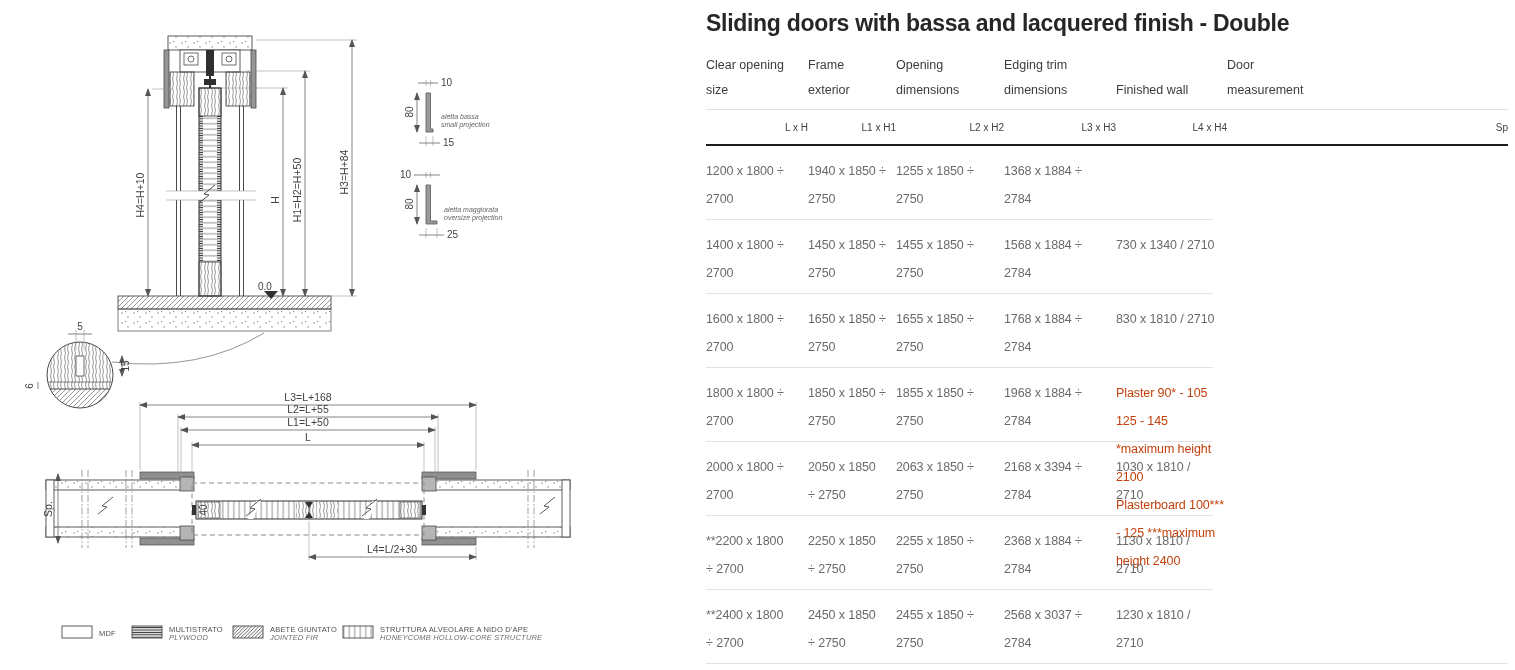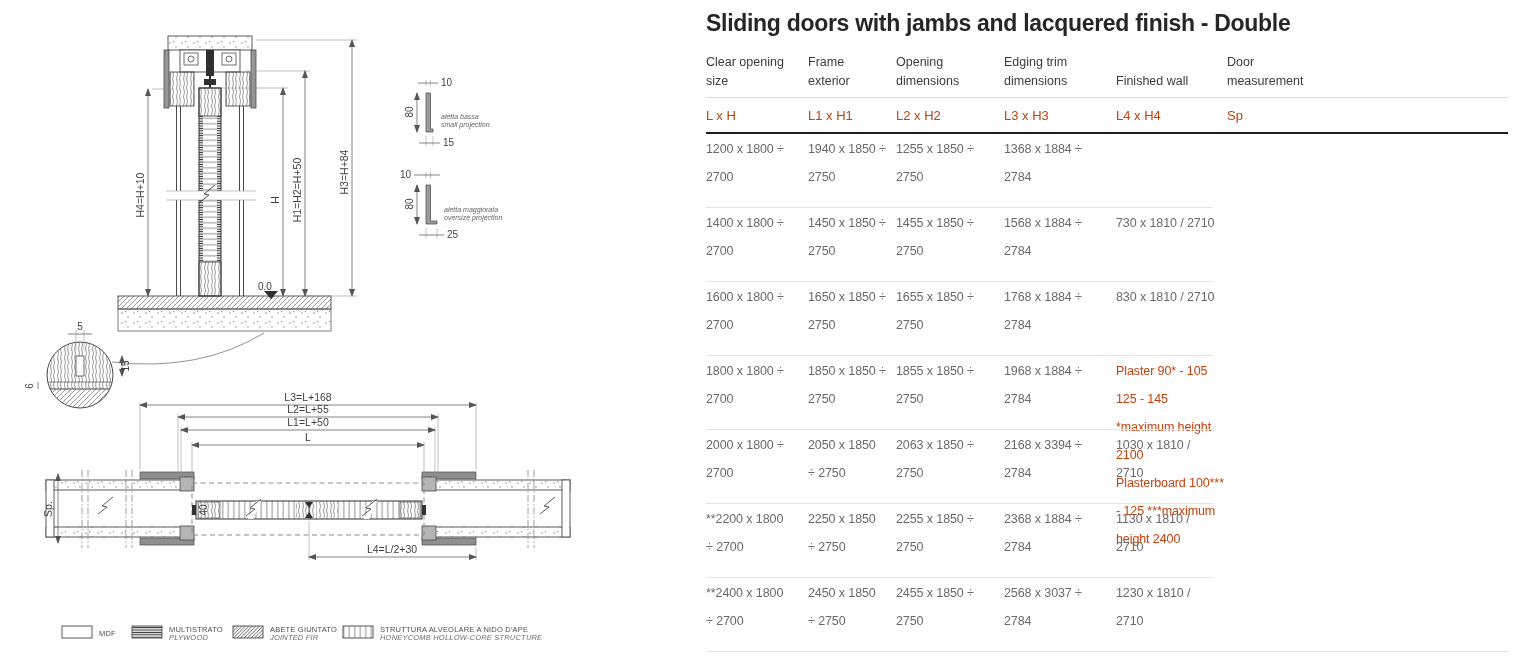--- a/index.html
+++ b/index.html
@@ -13,28 +13,28 @@
   .dtl { font-size:10.5px; fill:#3f3f3f; }
   .it7 { font-size:7px; font-style:italic; fill:#636363; }
   .lg  { font-size:7.5px; fill:#4f4f4f; letter-spacing:.2px; }
   .lgi { font-size:7.5px; font-style:italic; fill:#6e6e6e; letter-spacing:.2px; }
 
   
   .panel { position:absolute; left:706px; top:0; width:802px; }
   .title { font-size:23px; font-weight:700; color:#262626; margin:10px 0 0 0; letter-spacing:-.3px; }
   .grid6 { display:grid; grid-template-columns:102px 88px 108px 112px 111px 1fr; }
   .thead { margin-top:16px; align-items:end; }
-  .thead .hc { font-size:12.5px; color:#3c3c3c; line-height:19px; white-space:pre-line; }
+  .thead .hc { font-size:12.5px; color:#3c3c3c; line-height:25px; white-space:pre-line; }
   .hr-thin { border-top:1px solid #e0e0e0; margin-top:6px; }
   .subhead { height:34px; align-items:center; border-bottom:2.5px solid #1d1d1d; }
-  .subhead .sc { text-align:left; font-size:13px; color:#c2410c; }
+  .subhead .sc { text-align:right; font-size:10px; color:#404040; }
   .row { position:relative; height:74px; }
   .row::after { content:""; position:absolute; left:0; bottom:0; width:507px; border-bottom:1px solid #e3e3e3; }
   .row:last-child::after { width:100%; }
-  .cell { font-size:12.5px; color:#6a6a6a; line-height:28px; padding-top:1px; white-space:pre-line; letter-spacing:-.1px; }
+  .cell { font-size:12.5px; color:#6a6a6a; line-height:28px; padding-top:11px; white-space:pre-line; letter-spacing:-.1px; }
   .cell.fwall { color:#c2410c; }
 </style>
 </head>
 <body>
 
 <div class="canvas">
 
   <div class="drawing">
   <svg width="700" height="670" viewBox="0 0 700 670">
     <defs>
@@ -278,21 +278,21 @@
       <text x="270" y="640" class="lgi">JOINTED FIR</text>
 
       <rect x="343" y="626" width="30" height="12" fill="url(#pVlines)" stroke="#4a4a4a" stroke-width="0.9"></rect>
       <text x="380" y="632" class="lg">STRUTTURA ALVEOLARE A NIDO D'APE</text>
       <text x="380" y="640" class="lgi">HONEYCOMB HOLLOW-CORE STRUCTURE</text>
     </g>
   </svg>
   </div>
 
   <div class="panel">
-    <h1 class="title">Sliding doors with jambs and lacquered finish - Double</h1>
+    <h1 class="title">Sliding doors with bassa and lacquered finish - Double</h1>
 
     <div class="grid6 thead">
       <div class="hc">Clear opening
 size</div>
       <div class="hc">Frame
 exterior</div>
       <div class="hc">Opening
 dimensions</div>
       <div class="hc">Edging trim
 dimensions</div>
@@ -325,21 +325,21 @@
       </div>
       <div class="grid6 row">
         <div class="cell">1400 x 1800 ÷
 2700</div>
         <div class="cell">1450 x 1850 ÷
 2750</div>
         <div class="cell">1455 x 1850 ÷
 2750</div>
         <div class="cell">1568 x 1884 ÷
 2784</div>
-        <div class="cell">730 x 1810 / 2710</div>
+        <div class="cell">730 x 1340 / 2710</div>
         <div class="cell fwall"></div>
       </div>
       <div class="grid6 row">
         <div class="cell">1600 x 1800 ÷
 2700</div>
         <div class="cell">1650 x 1850 ÷
 2750</div>
         <div class="cell">1655 x 1850 ÷
 2750</div>
         <div class="cell">1768 x 1884 ÷

